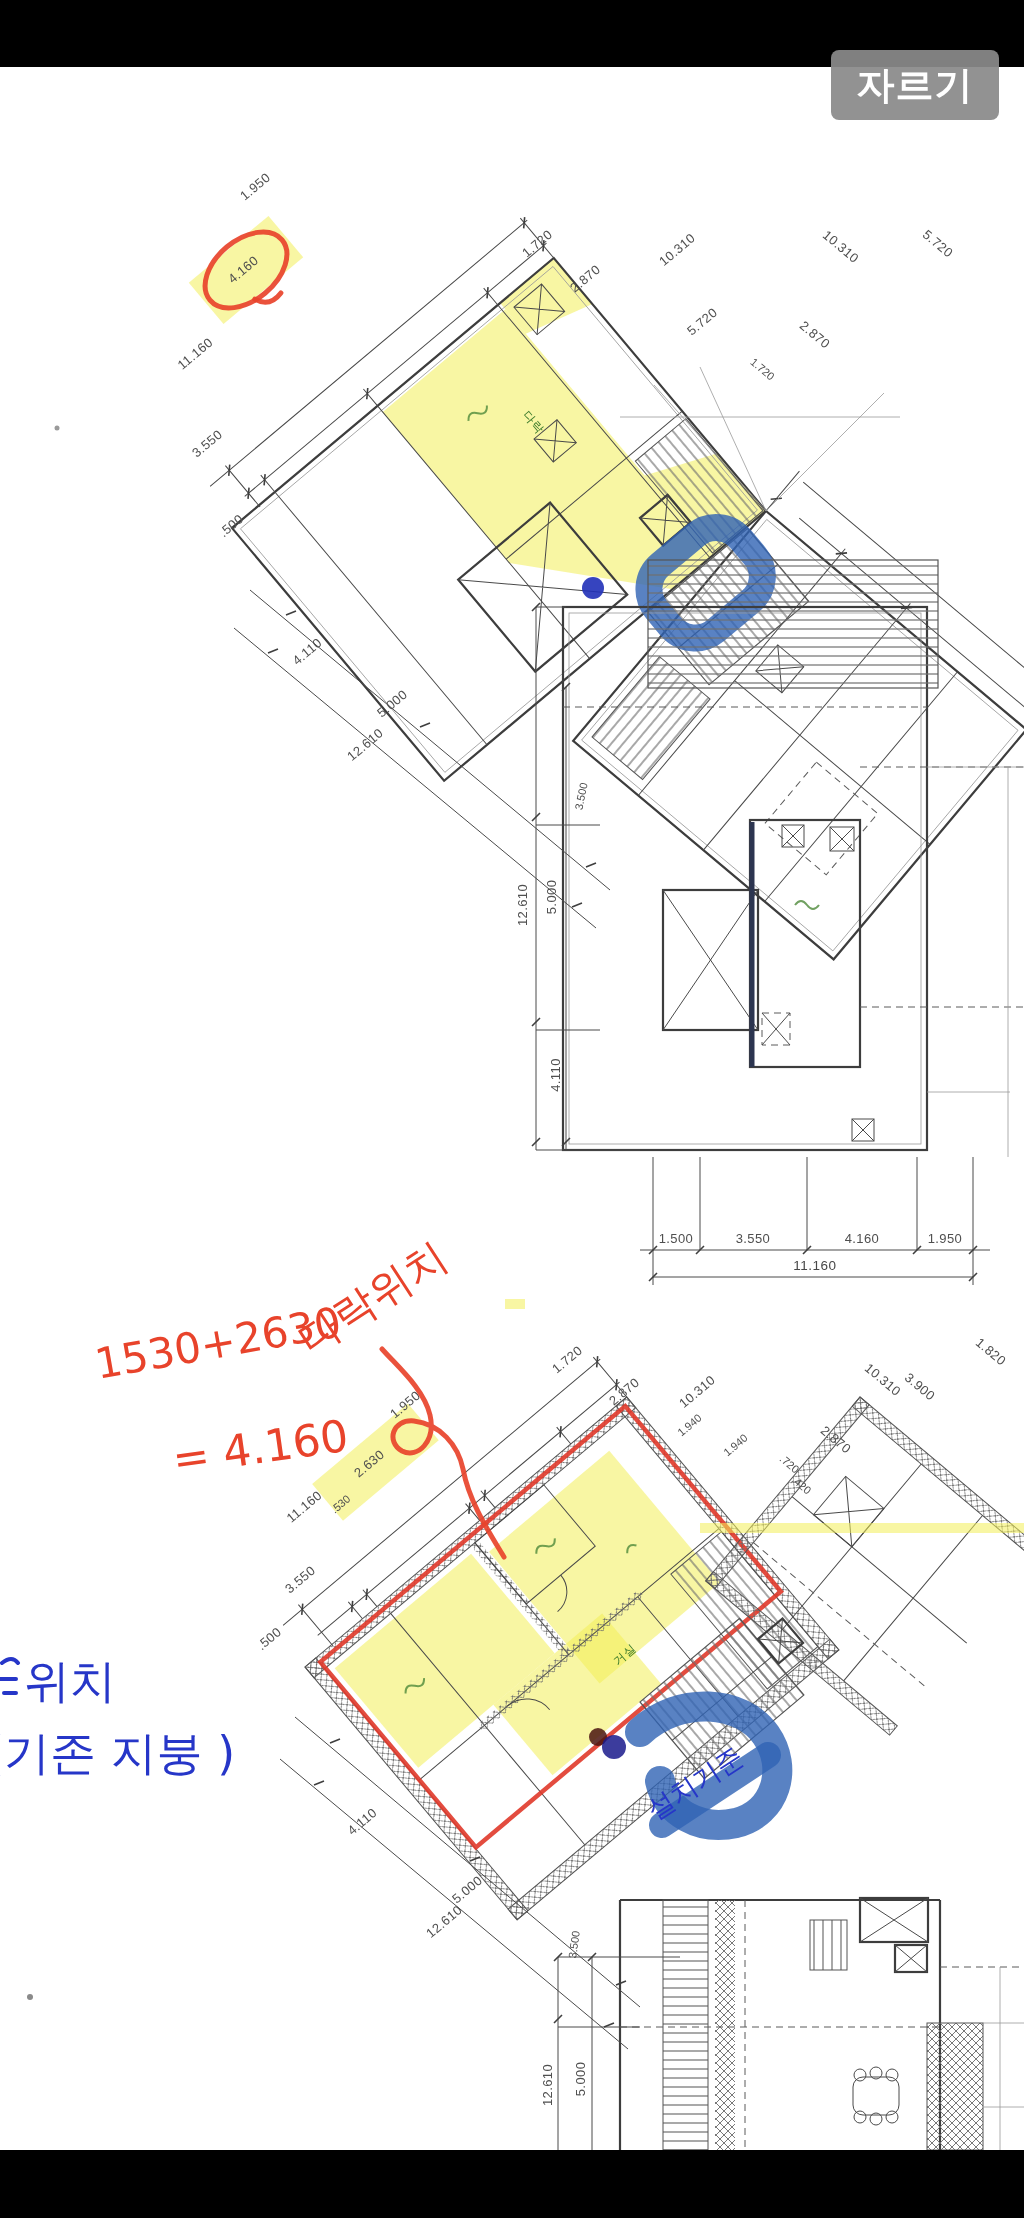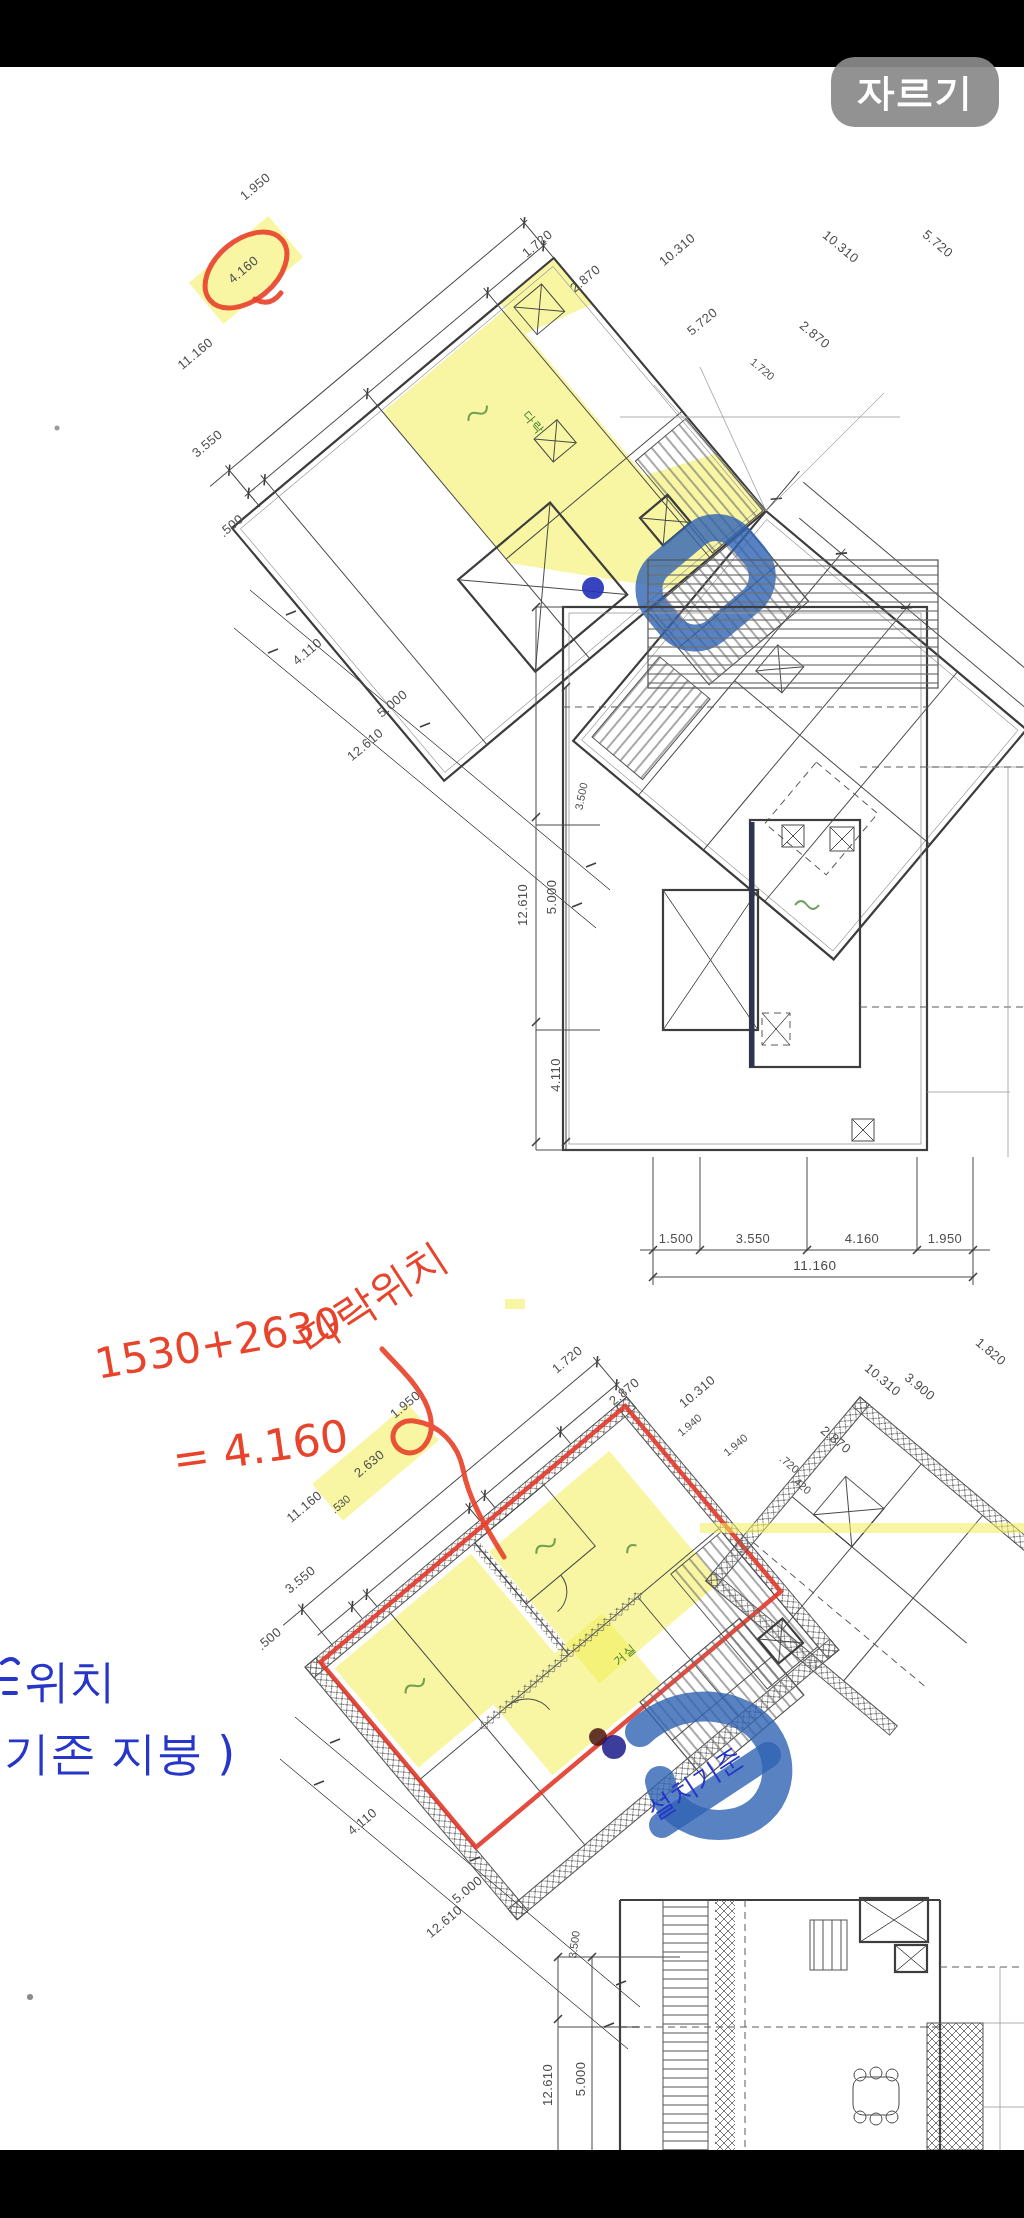--- a/index.html
+++ b/index.html
@@ -1,20 +1,20 @@
 <!DOCTYPE html>
 <html><head>
 <meta charset="utf-8">
 <style>
   html,body{margin:0;padding:0;background:#000;}
   body{width:1024px;height:2218px;position:relative;overflow:hidden;font-family:"Liberation Sans",sans-serif;}
   .top-bar{position:absolute;left:0;top:0;width:1024px;height:67px;background:#000;z-index:5;}
   .bottom-bar{position:absolute;left:0;top:2150px;width:1024px;height:68px;background:#000;z-index:5;}
   .canvas{position:absolute;left:0;top:67px;width:1024px;height:2083px;background:#fff;z-index:1;}
-  .crop-btn{position:absolute;left:831px;top:57px;width:168px;height:70px;border:none;border-radius:24px;
+  .crop-btn{position:absolute;left:831px;top:50px;width:168px;height:70px;border:none;border-radius:8px;
     background:rgba(138,138,138,0.93);color:#fff;font-size:38px;font-weight:bold;z-index:10;
     font-family:"Liberation Sans",sans-serif;display:flex;align-items:center;justify-content:center;letter-spacing:1px;}
   svg{display:block;}
   svg text{font-family:"Liberation Sans",sans-serif;}
   .dim{font-size:13px;fill:#4f4f4f;letter-spacing:.4px;}
   .dims{font-size:11px;fill:#4f4f4f;}
   .dimtotal{font-size:13.5px;fill:#474747;letter-spacing:.5px;}
   .room{font-size:12px;fill:#3c7b2c;letter-spacing:1px;}
   .hand-red{fill:#e8432b;font-family:"DejaVu Sans",sans-serif;}
   .hand-blue{fill:#2636c8;font-family:"DejaVu Sans",sans-serif;}

